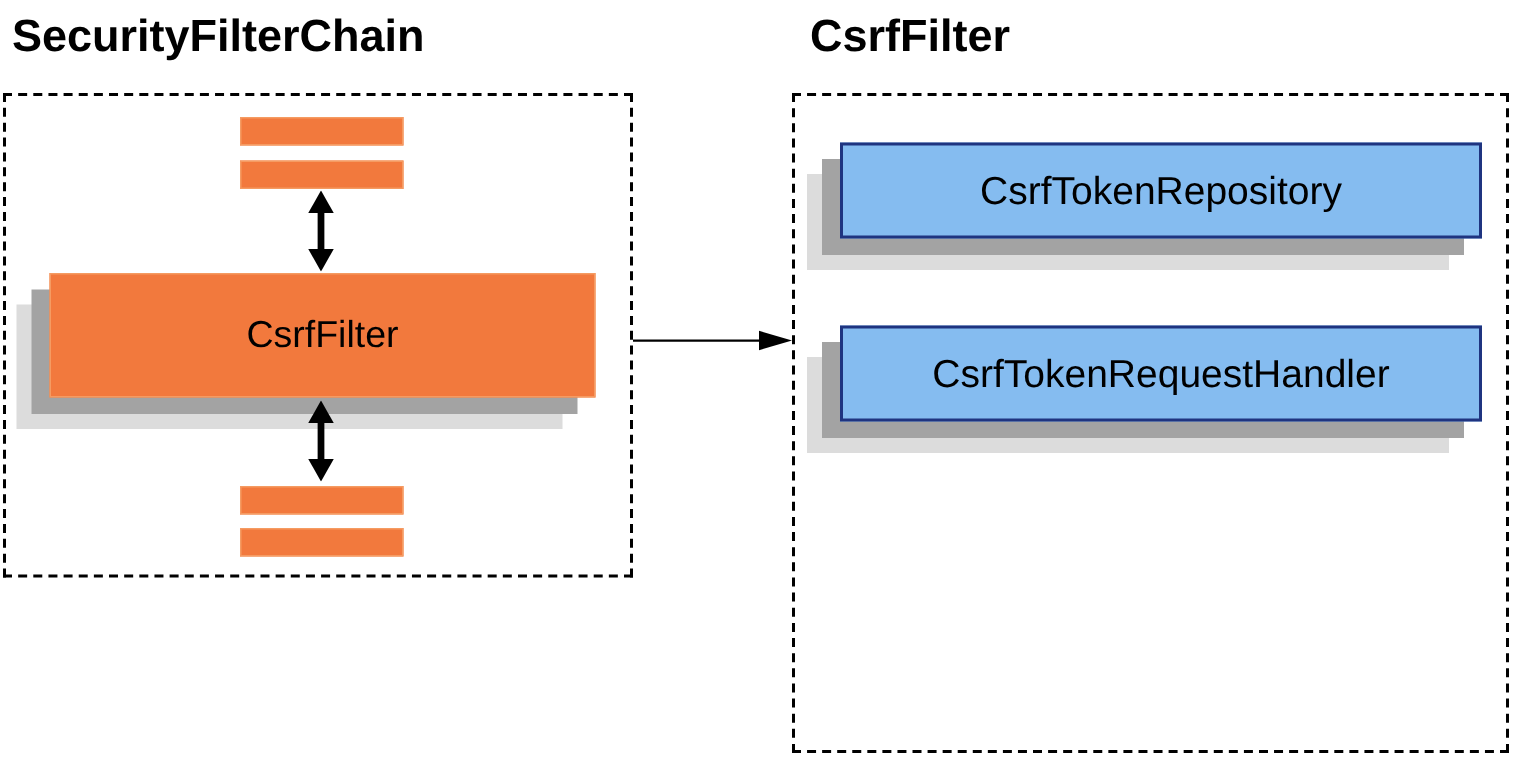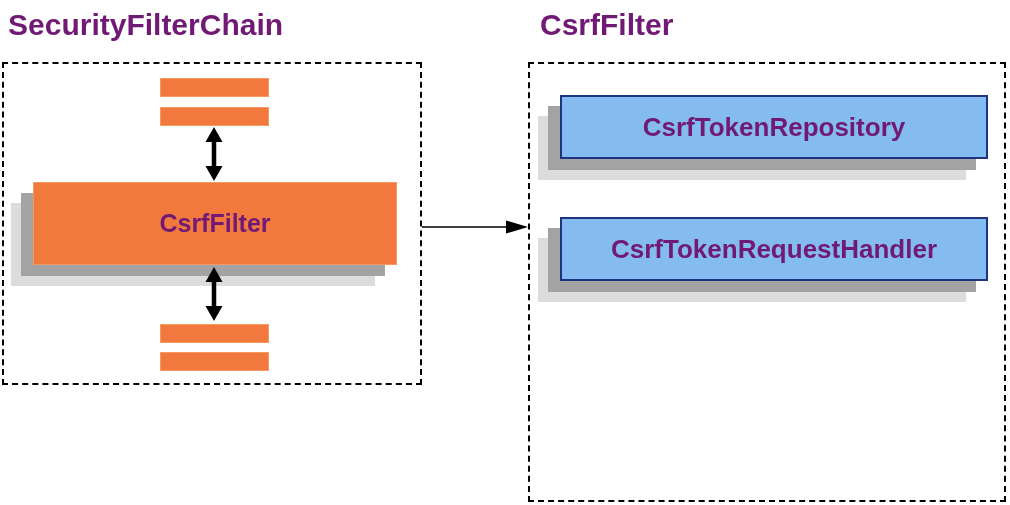--- a/index.html
+++ b/index.html
@@ -10,21 +10,21 @@
     --shadow-dark:#A3A3A3;
     --shadow-light:#DCDCDC;
     --line:#000000;
   }
   html,body{margin:0;padding:0;background:#ffffff;}
   .canvas{
     position:relative;
     width:1010px;height:505px;
     background:#ffffff;
     font-family:"Liberation Sans", sans-serif;
-    color:#701a75;
+    color:#000000;
     overflow:hidden;
   }
   .title{
     position:absolute;
     font-size:30px;font-weight:bold;
     white-space:nowrap;
     letter-spacing:0px;
   }
   .title.left{left:8px;top:8px;}
   .title.right{left:540px;top:8px;}
@@ -48,21 +48,21 @@
   .bar.bar3{top:324px;}
   .bar.bar4{top:352px;}
 
   .shadowed{position:absolute;}
   .shadow{position:absolute;width:100%;height:100%;}
   .shadow.s1{left:-12px;top:11px;background:var(--shadow-dark);}
   .shadow.s2{left:-22px;top:21px;background:var(--shadow-light);}
   .face{
     position:absolute;left:0;top:0;right:0;bottom:0;
     display:flex;align-items:center;justify-content:center;
-    font-weight:bold;
+    font-weight:normal;
     text-align:right;
   }
 
   .orange-main{left:33px;top:182px;width:364px;height:83px;}
   .orange-main .face{
     background:var(--orange-fill);
     border:1px solid var(--orange-border);
     font-size:25px;
   }
 

